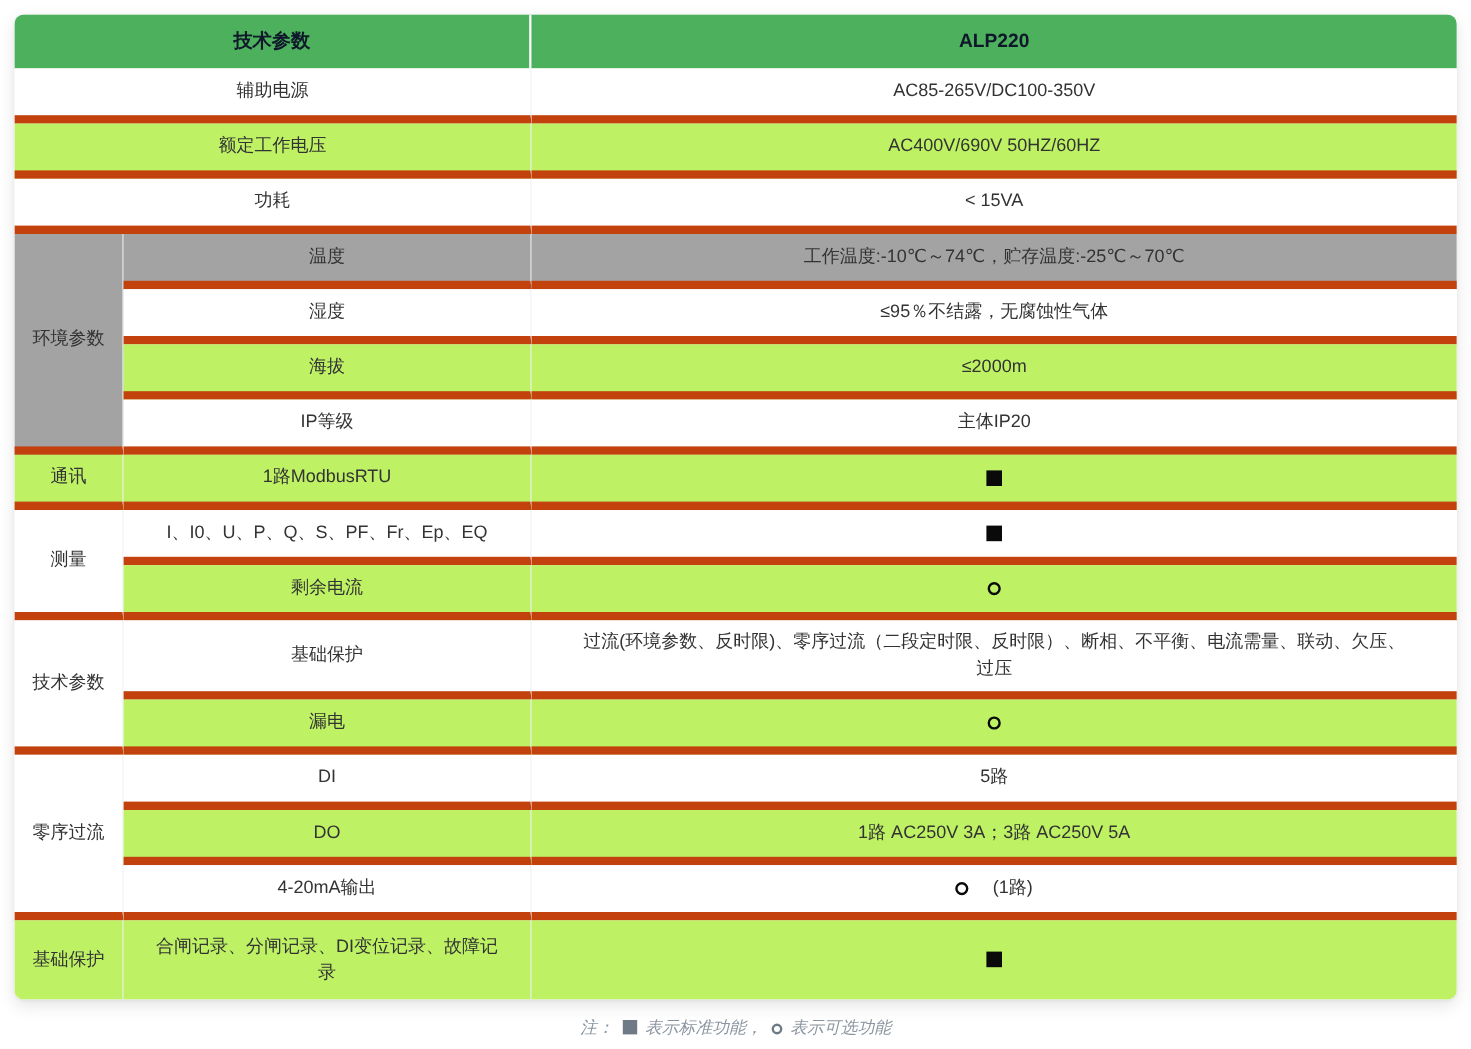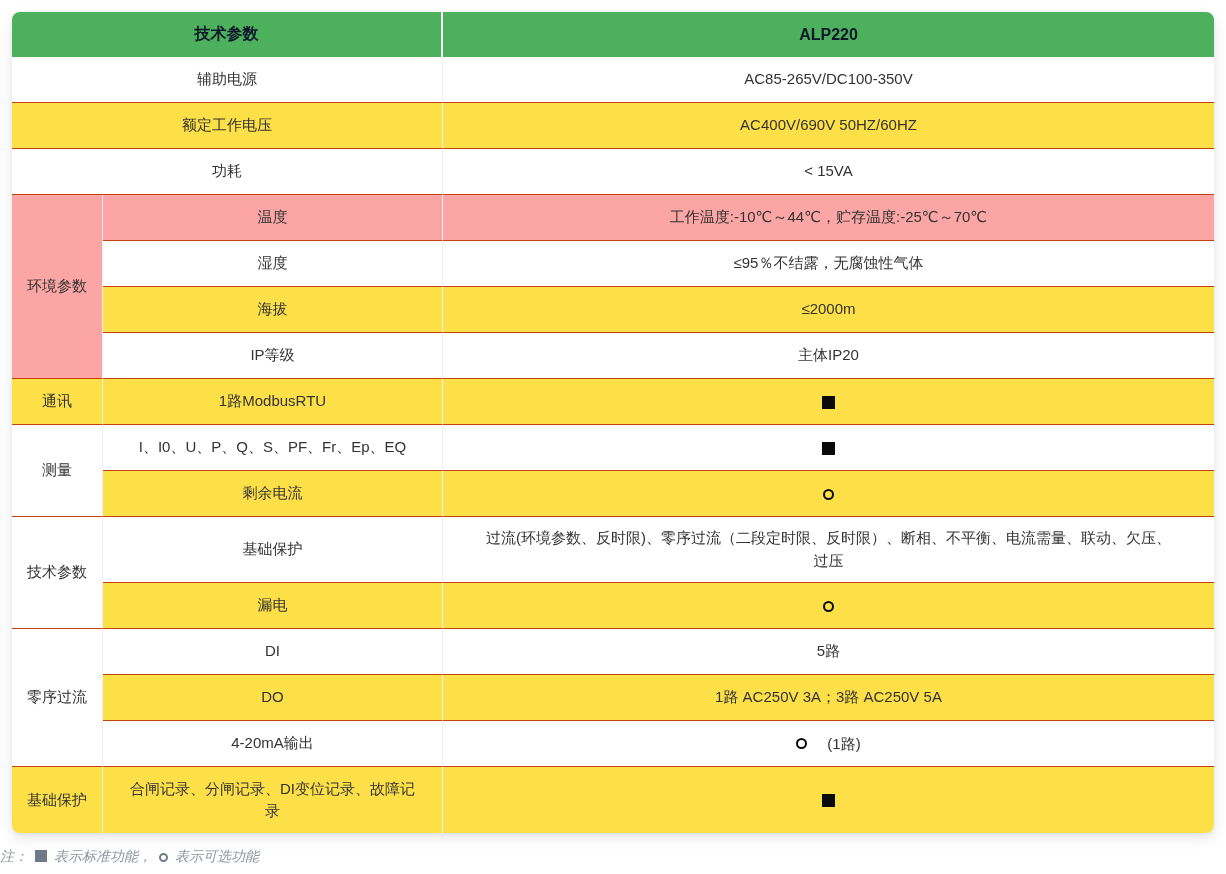--- a/index.html
+++ b/index.html
@@ -36,53 +36,54 @@
     vertical-align: middle;
     padding: 0;
   }
   .th-left { border-right: 2px solid #ffffff; }
 
   td {
     font-size: 15px;
     color: #333333;
     text-align: center;
     vertical-align: middle;
-    border-bottom: 1px solid #c2410c;
+    border-bottom: 7px solid #c2410c;
     padding: 4px 12px;
     line-height: 1.5;
   }
   td.c-group { border-right: 1px solid #edeff3; padding: 4px 8px; }
   td.c-param { border-right: 1px solid #edeff3; padding: 4px 20px; }
   td.c-val   { padding: 4px 40px; }
 
   tr.h-n { height: 46px; }
   tr.h-t { height: 66px; }
   tbody tr:last-child td { border-bottom: none; }
 
   .bg-w { background: #ffffff; }
-  .bg-s { background: #fde047; }
-  .bg-h { background: #fca5a5; }
+  .bg-s { background: #bef264; }
+  .bg-h { background: #a3a3a3; }
 
   .sym-square {
     display: inline-block;
     width: 13px; height: 13px;
     background: #0a0a0a;
     vertical-align: middle;
   }
   .sym-circle {
     display: inline-block;
     width: 11px; height: 11px;
     border: 2.5px solid #0a0a0a;
     border-radius: 50%;
     vertical-align: middle;
   }
   .val-suffix { margin-left: 20px; vertical-align: middle; }
 
   .note {
     margin-top: 15px;
+    text-align: center;
     font-style: italic;
     font-size: 14px;
     color: #8b95a0;
   }
   .note-square {
     display: inline-block;
     width: 12px; height: 12px;
     background: #6f7a86;
     margin: 0 7px;
     vertical-align: -1px;
@@ -122,21 +123,21 @@
         <td class="c-val bg-s">AC400V/690V  50HZ/60HZ</td>
       </tr>
       <tr class="h-n">
         <td class="c-param bg-w" colspan="2">功耗</td>
         <td class="c-val bg-w">&lt; 15VA</td>
       </tr>
 
       <tr class="h-n">
         <td class="c-group bg-h" rowspan="4">环境参数</td>
         <td class="c-param bg-h">温度</td>
-        <td class="c-val bg-h">工作温度:-10℃～44℃，贮存温度:-25℃～70℃</td>
+        <td class="c-val bg-h">工作温度:-10℃～74℃，贮存温度:-25℃～70℃</td>
       </tr>
       <tr class="h-n">
         <td class="c-param bg-w">湿度</td>
         <td class="c-val bg-w">≤95％不结露，无腐蚀性气体</td>
       </tr>
       <tr class="h-n">
         <td class="c-param bg-s">海拔</td>
         <td class="c-val bg-s">≤2000m</td>
       </tr>
       <tr class="h-n">

